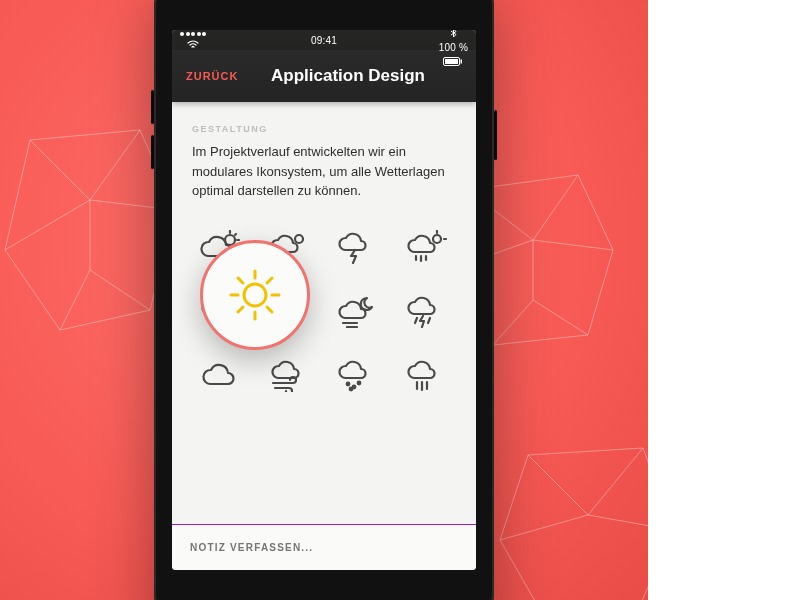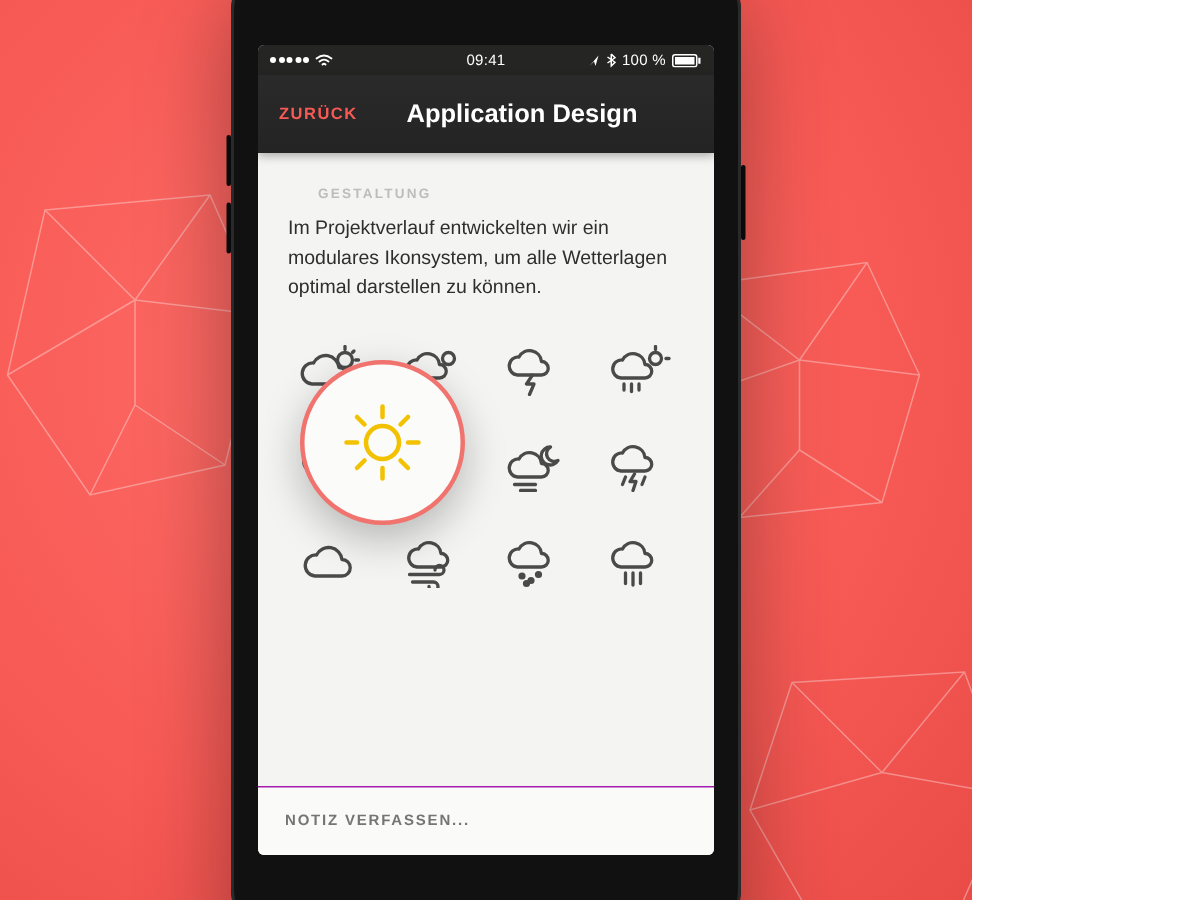--- a/index.html
+++ b/index.html
@@ -26,39 +26,39 @@
   .screen {
     width:100%; height:100%; background:#f4f4f2; border-radius:4px; overflow:hidden;
     position:relative; display:flex; flex-direction:column;
   }
   .statusbar {
     height:20px; background:rgba(0,0,0,0.85); color:#fff; font-size:10px;
     display:flex; align-items:center; justify-content:space-between; padding:0 8px;
     letter-spacing:0.2px; position:relative;
   }
   .statusbar .center { position:absolute; left:0; right:0; text-align:center; }
-  .sb-left, .sb-right { display:flex; align-items:center; gap:4px; z-index:1;}
+  .sb-left, .sb-right { display:flex; align-items:center; gap:4px; z-index:1;flex-direction:column;}
   .dots { display:flex; gap:1.5px; }
   .dots span { width:4px; height:4px; border-radius:50%; background:#fff; display:block; }
   .sb-right svg { display:block; }
 
   .navbar {
     height:52px; background:linear-gradient(#2a2a2a,#242424); color:#fff;
     display:flex; align-items:center; justify-content:center; position:relative;
     box-shadow: 0 2px 6px rgba(0,0,0,0.3);
     padding-left: 48px;
   }
   .navbar .back {
     position:absolute; left:14px; color:#f85a55; font-size:11px; font-weight:700;
     letter-spacing:1px; text-transform:uppercase; cursor:pointer;
   }
   .navbar .title { font-size:17px; font-weight:700; }
 
   .content { flex:1; overflow:hidden; padding:22px 20px 0 20px; position:relative; }
-  .section-label { font-size:9px; font-weight:700; letter-spacing:1.5px; color:#bdbdbd; text-transform:uppercase;margin-left:20px; }
+  .section-label { font-size:9px; font-weight:700; letter-spacing:1.5px; color:#bdbdbd; text-transform:uppercase; }
   .body-text { font-size:13px; line-height:1.5; color:#2e2e2e; margin-top:8px; }
 
   .icon-grid {
     margin-top:28px; display:grid; grid-template-columns:repeat(4,1fr);
     row-gap:28px; column-gap:10px; justify-items:center; position:relative;
   }
   .wicon { width:44px; height:36px; display:flex; align-items:center; justify-content:center; }
   .wicon svg { stroke:#4a4a4a; stroke-width:2.2; fill:none; stroke-linecap:round; stroke-linejoin:round; }
 
   .magnifier {

